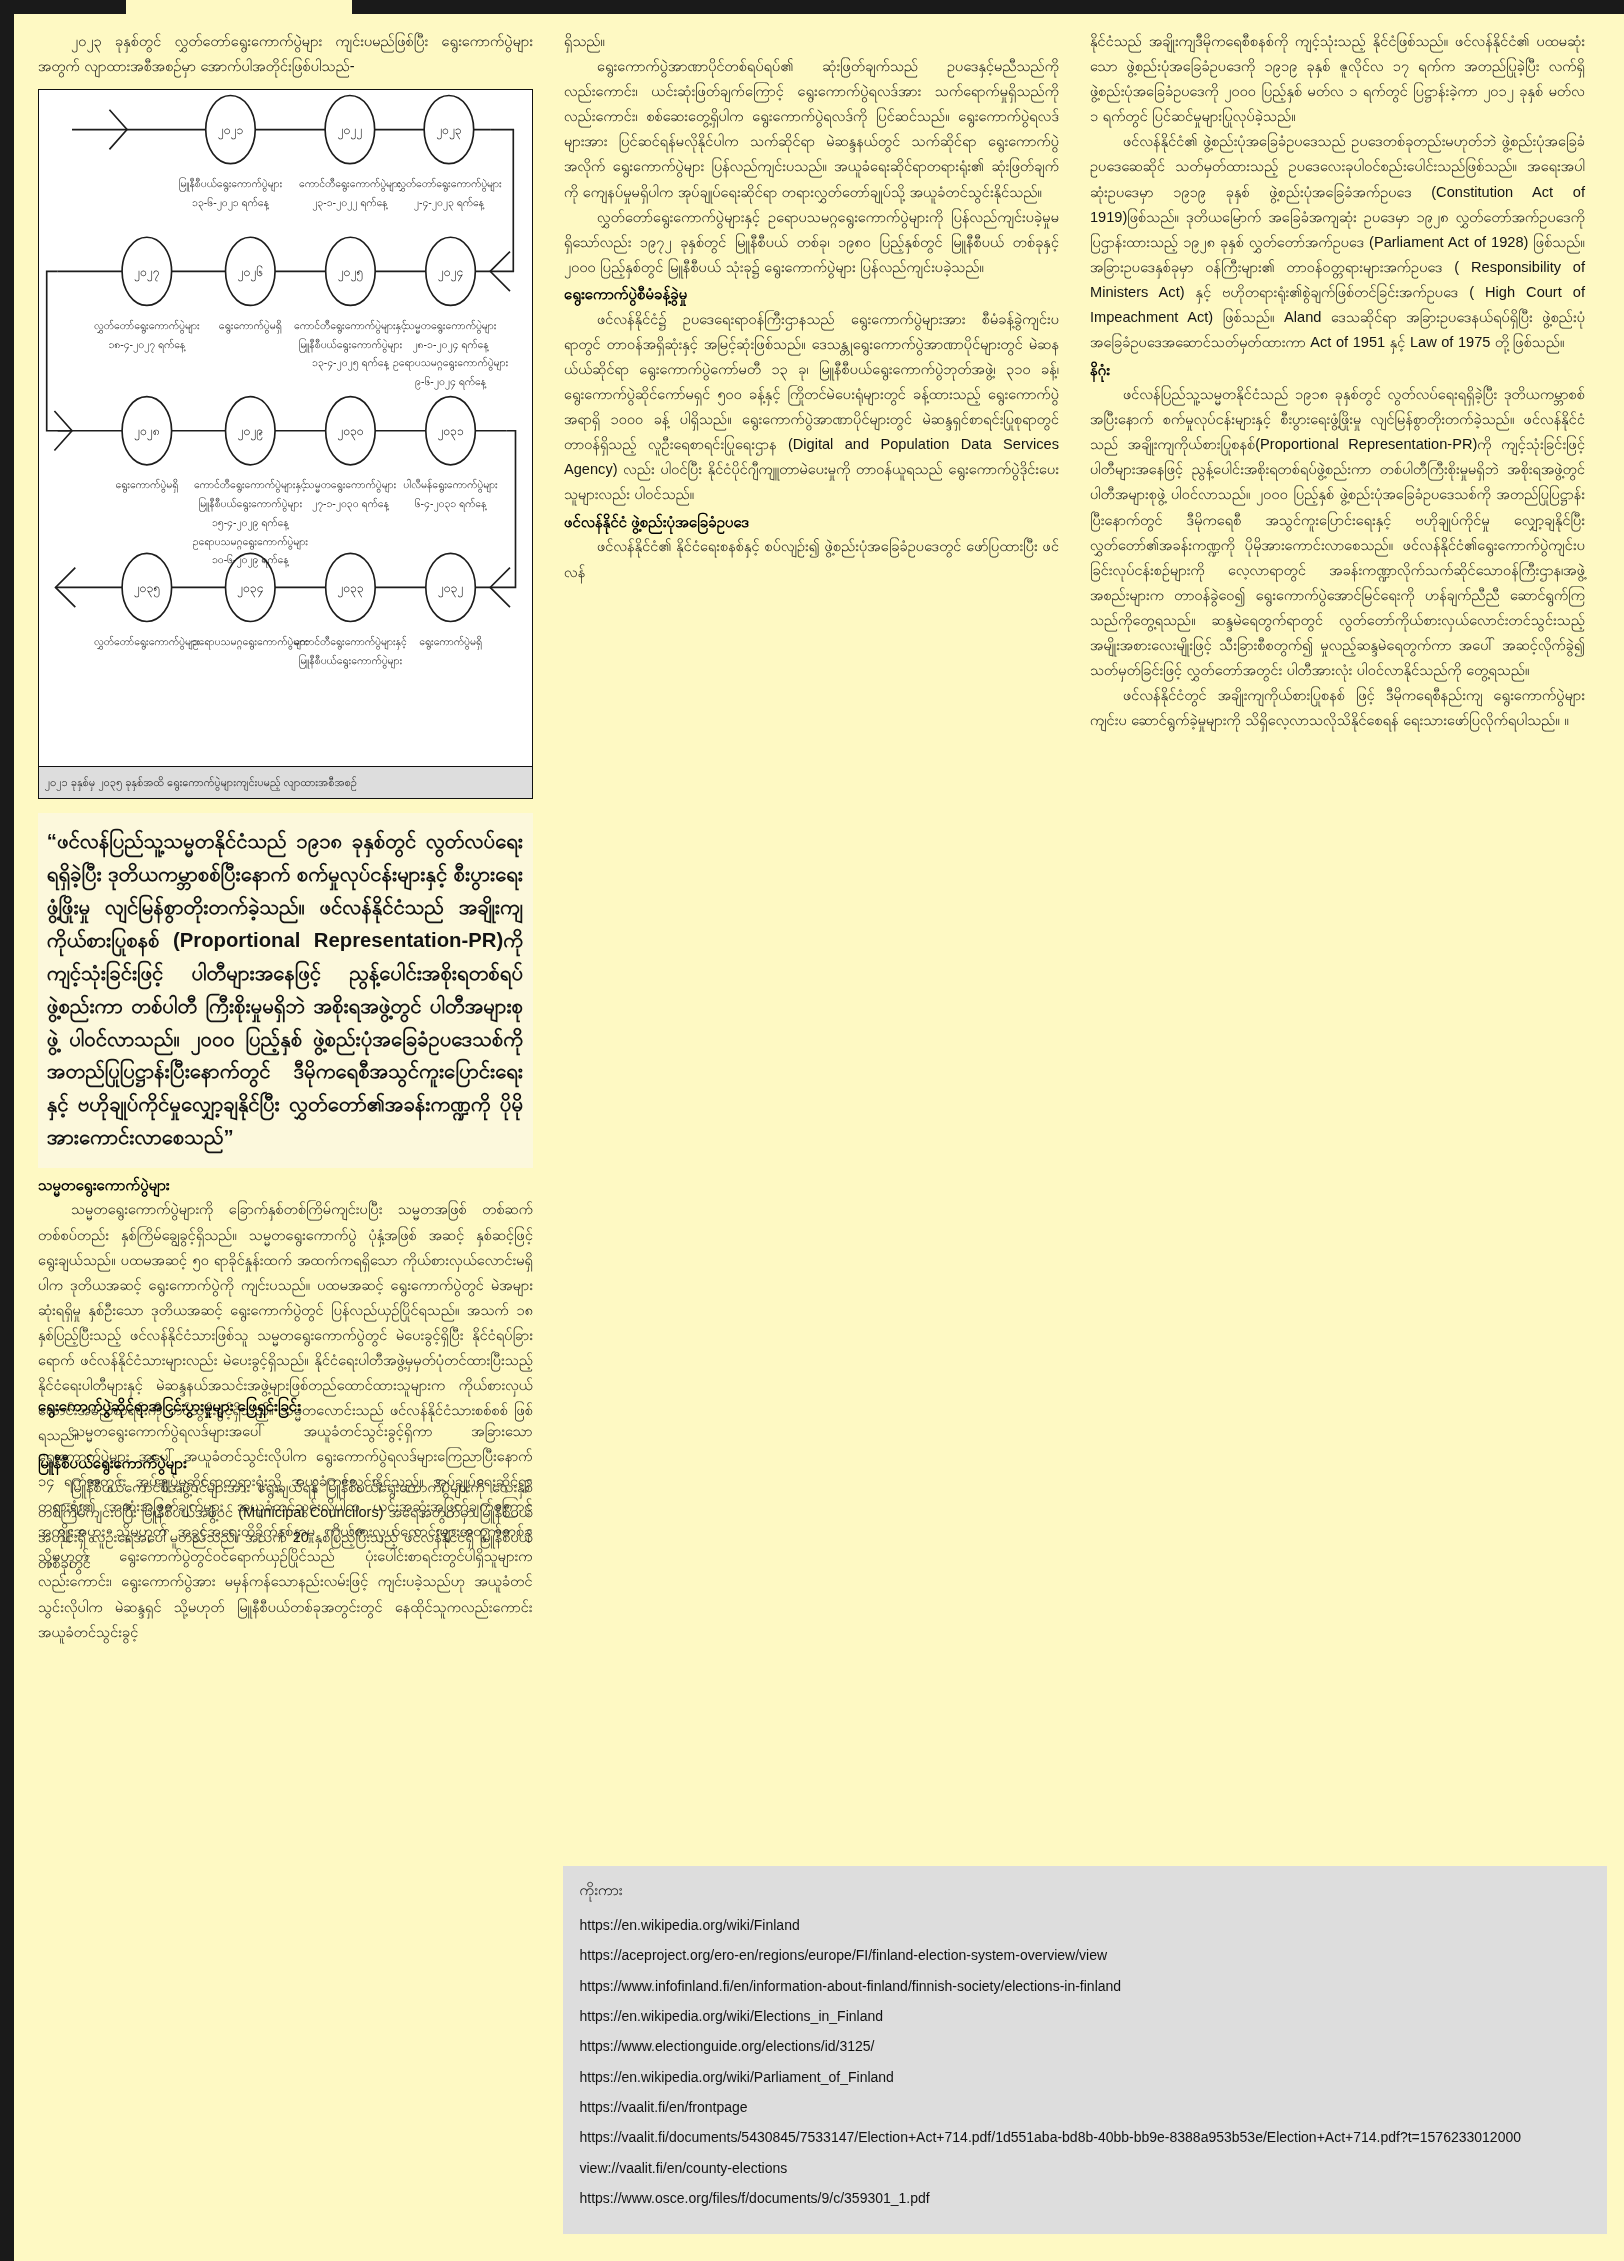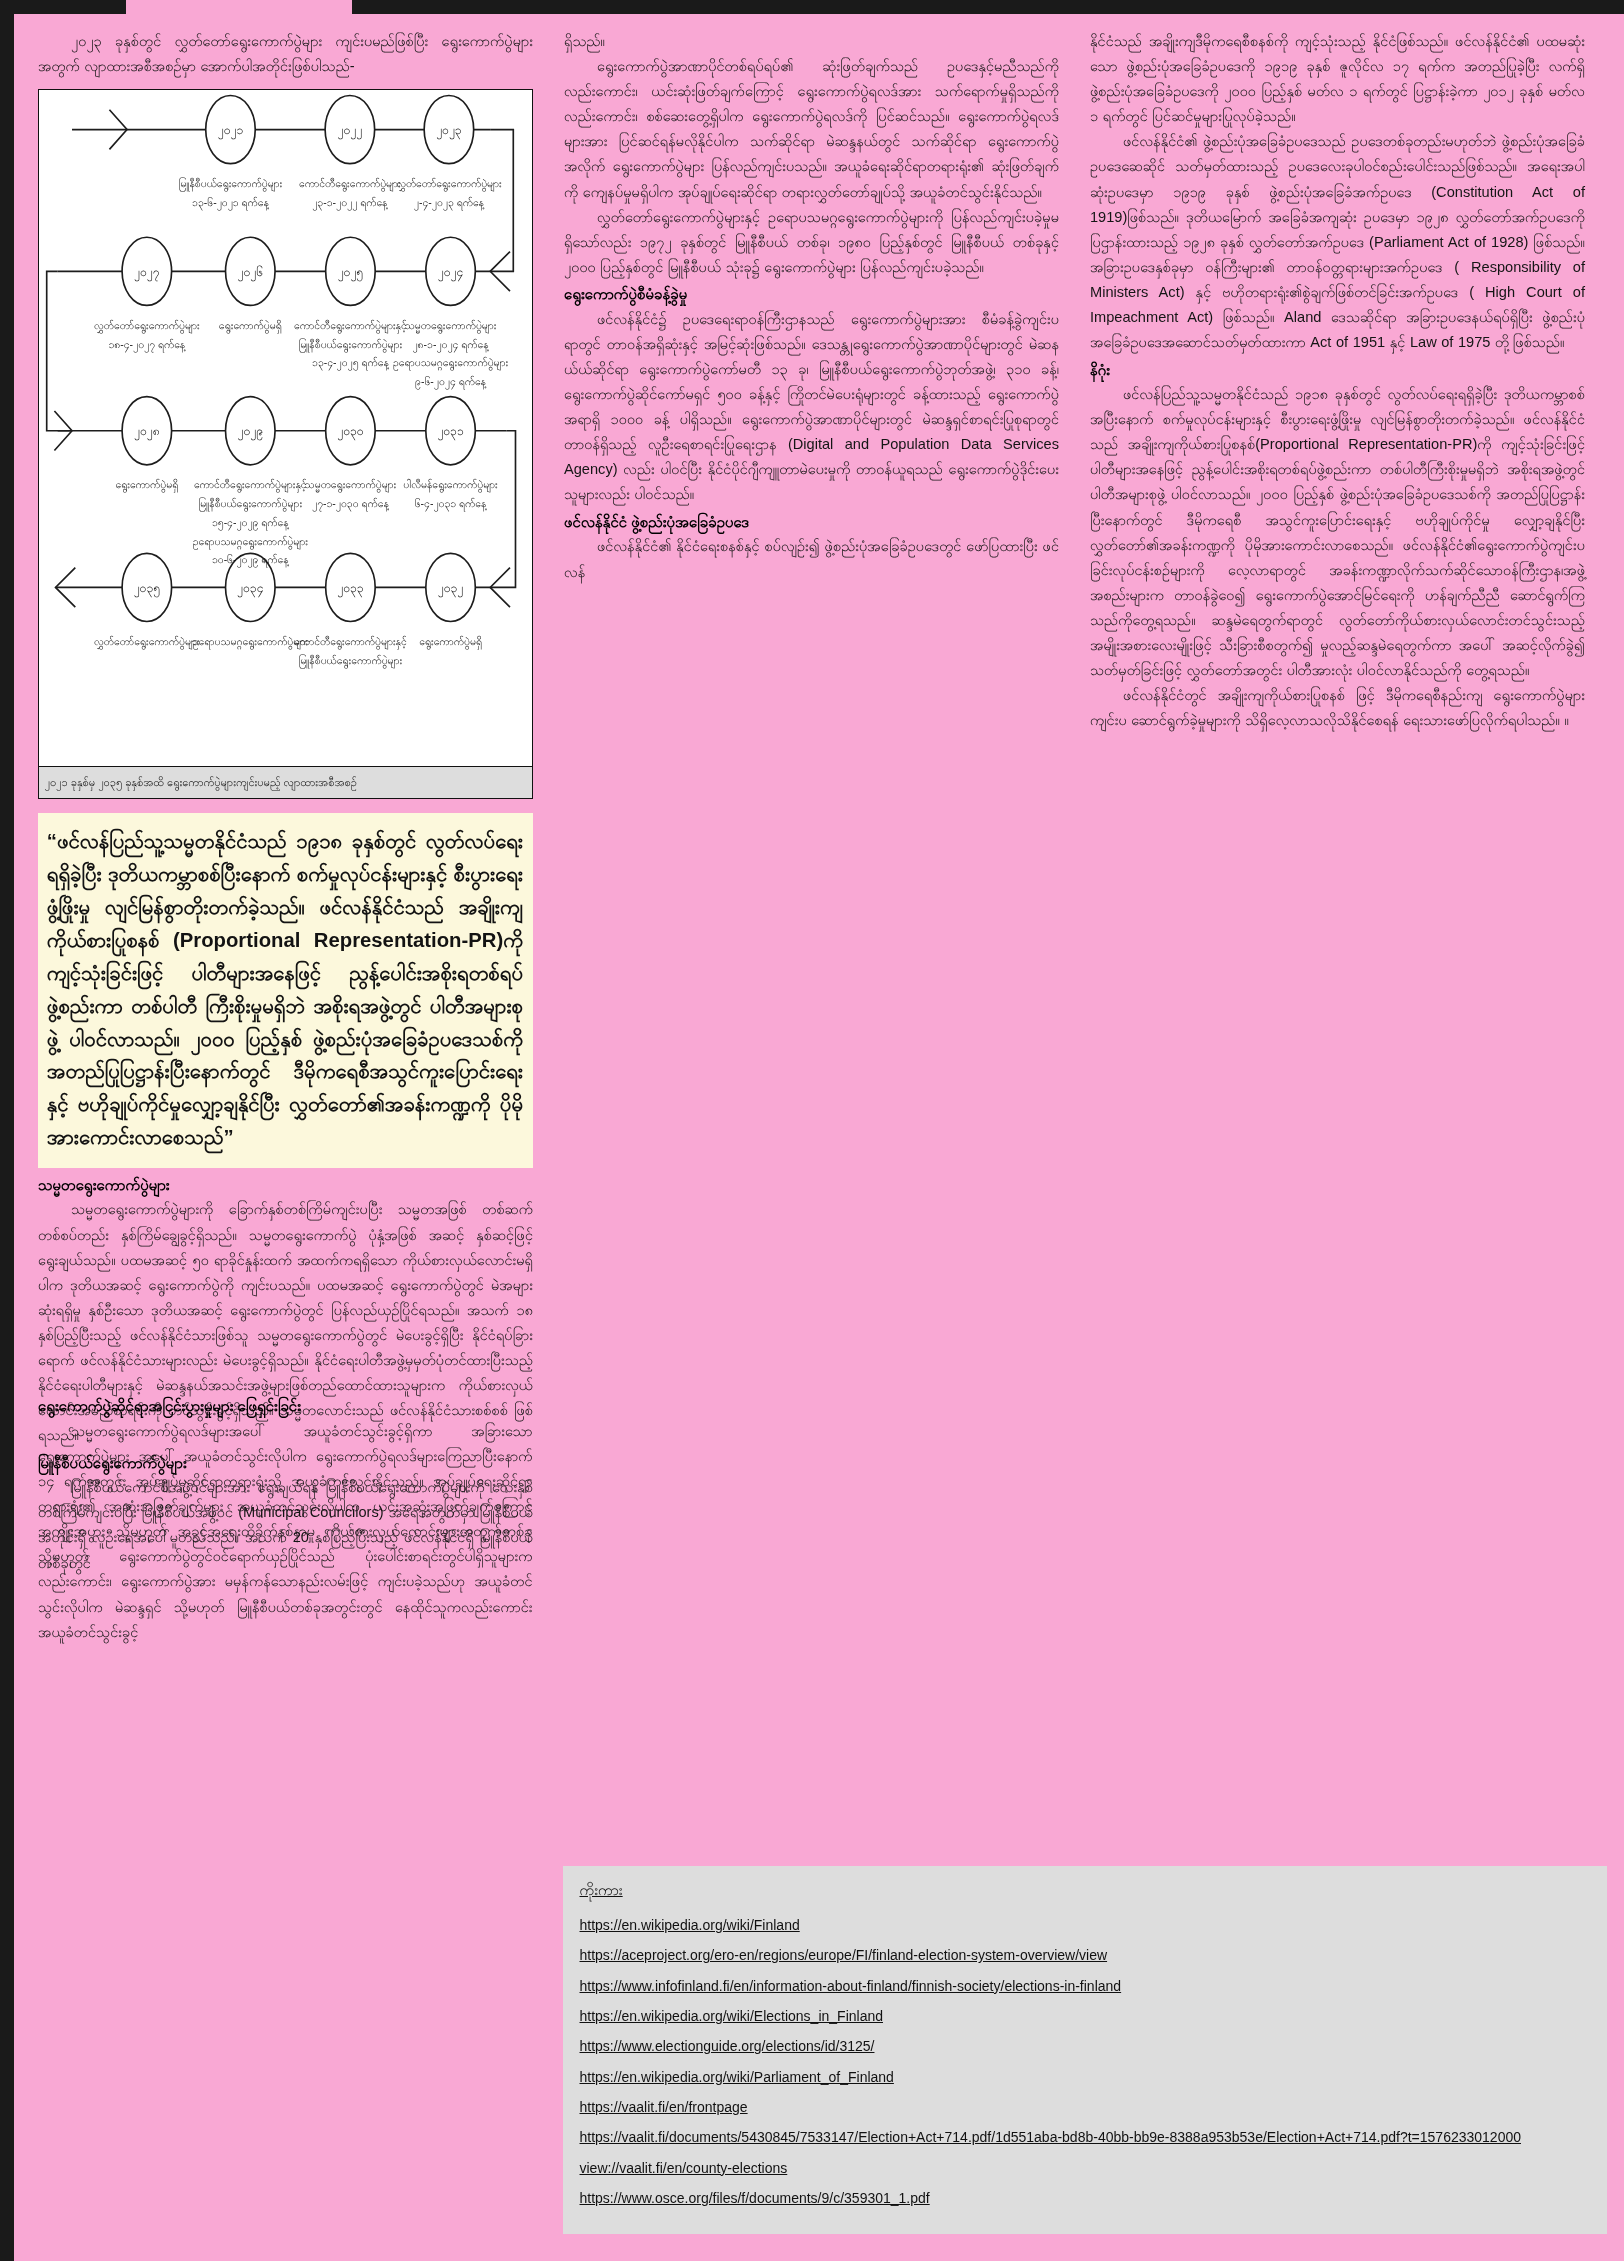--- a/index.html
+++ b/index.html
@@ -11,21 +11,21 @@
     font-family: "Liberation Sans", "DejaVu Sans", sans-serif;
     color: #111;
     overflow: hidden;
   }
 
   
   #page {
     position: relative;
     width: 1625px;
     height: 2261px;
-    background: #f9a8d4;
+    background: #fef9c3;
   }
   .frame-left {
     position: absolute; left: 0; top: 0;
     width: 14.3px; height: 2261px;
     background: #1a1a1a;
   }
   .frame-top-left {
     position: absolute; left: 0; top: 0;
     width: 126px; height: 14.3px;
     background: #1a1a1a;
@@ -297,21 +297,21 @@
     </div>
 
     <div style="position:absolute; left:0; top:1363px; width:1020px; display:flex; gap:31px;">
       <div style="width:495px;">
         <h3 class="head">ရွေးကောက်ပွဲဆိုင်ရာအငြင်းပွားမှုများ ဖြေရှင်းခြင်း</h3>
         <p class="body">သမ္မတရွေးကောက်ပွဲရလဒ်များအပေါ် အယူခံတင်သွင်းခွင့်ရှိကာ အခြားသော ရွေးကောက်ပွဲများ အပေါ် အယူခံတင်သွင်းလိုပါက ရွေးကောက်ပွဲရလဒ်များကြေညာပြီးနောက် ၁၄ ရက်အတွင်း အုပ်ချုပ်မှုဆိုင်ရာတရားရုံးသို့ အယူခံတင်သွင်းနိုင်သည်။ အုပ်ချုပ်ရေးဆိုင်ရာတရားရုံး၏ အဆုံးအဖြတ်ချက်များ အယူခံတင်သွင်းလိုပါက ယင်းအဆုံးအဖြတ်ချက်ကြောင့် အကျိုးအပွား သို့မဟုတ် အခွင့်အရေးထိခိုက်နစ်နာမှု ကိုယ်စားလှယ်လောင်းများအတွက်တစ်ခု သို့မဟုတ် ရွေးကောက်ပွဲတွင်ဝင်ရောက်ယှဉ်ပြိုင်သည် ပုံးပေါင်းစာရင်းတွင်ပါရှိသူများက လည်းကောင်း၊ ရွေးကောက်ပွဲအား မမှန်ကန်သောနည်းလမ်းဖြင့် ကျင်းပခဲ့သည်ဟု အယူခံတင်သွင်းလိုပါက မဲဆန္ဒရှင် သို့မဟုတ် မြူနီစီပယ်တစ်ခုအတွင်းတွင် နေထိုင်သူကလည်းကောင်း အယူခံတင်သွင်းခွင့်</p>
       </div>
       <div style="width:495px;"></div>
     </div>
 
-    <div class="refbox" style="left:525px; bottom:10px; width:1044px;text-decoration:underline;">
+    <div class="refbox" style="left:525px; bottom:10px; width:1044px;">
       <div class="ref-title">ကိုးကား</div>
       <div id="ref-list">
           <div class="ref-item">https://en.wikipedia.org/wiki/Finland</div>
           <div class="ref-item">https://aceproject.org/ero-en/regions/europe/FI/finland-election-system-overview/view</div>
           <div class="ref-item">https://www.infofinland.fi/en/information-about-finland/finnish-society/elections-in-finland</div>
           <div class="ref-item">https://en.wikipedia.org/wiki/Elections_in_Finland</div>
           <div class="ref-item">https://www.electionguide.org/elections/id/3125/</div>
           <div class="ref-item">https://en.wikipedia.org/wiki/Parliament_of_Finland</div>
           <div class="ref-item">https://vaalit.fi/en/frontpage</div>
           <div class="ref-item">https://vaalit.fi/documents/5430845/7533147/Election+Act+714.pdf/1d551aba-bd8b-40bb-bb9e-8388a953b53e/Election+Act+714.pdf?t=1576233012000</div>

